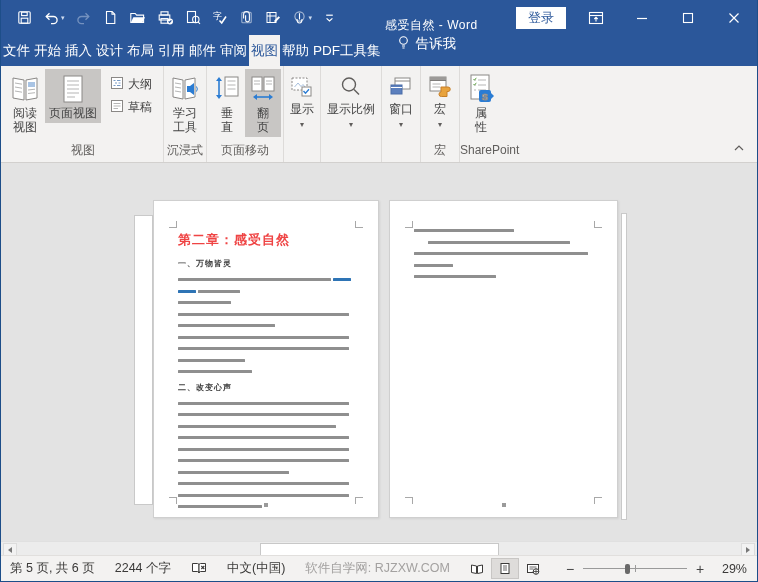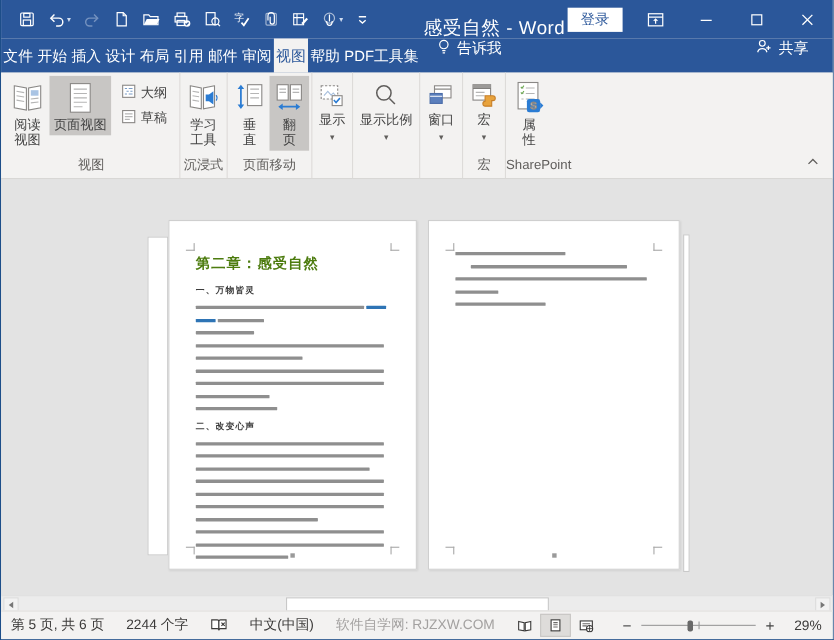--- a/index.html
+++ b/index.html
@@ -6,21 +6,21 @@
   html,body { width:758px; height:582px; }
   body { font-family:"Liberation Sans","DejaVu Sans",sans-serif; overflow:hidden; }
   #win { position:relative; width:758px; height:582px; background:#e3e3e3; border:1px solid #1d4e89; border-top:none; }
 
   
   .titlebar { position:absolute; left:0; top:0; width:100%; height:35px; background:#2b579a; display:flex; align-items:center; color:#fff; }
   .qat { display:flex; align-items:center; gap:7px; padding-left:14px; }
   .qat-btn { display:flex; align-items:center; height:24px; padding:0 2px; cursor:default; }
   .qat-btn svg { display:block; }
   .caret-sm { font-size:7px; color:#cfdcf0; margin-left:2px; }
-  .title-text { position:absolute; left:384px; top:0; height:50px; display:flex; align-items:center; font-size:17px; color:#fff; letter-spacing:0.5px; }
+  .title-text { position:absolute; left:384px; top:0; height:50px; display:flex; align-items:center; font-size:12px; color:#fff; letter-spacing:0.5px; }
   .login-btn { position:absolute; left:515px; top:7px; width:50px; height:22px; background:#fff; color:#2b579a; font-size:13px; display:flex; align-items:center; justify-content:center; }
   .winctl { position:absolute; right:0; top:0; height:35px; display:flex; }
   .winctl .wbtn { width:46px; height:35px; display:flex; align-items:center; justify-content:center; }
 
   
   .tabstrip { position:absolute; left:0; top:35px; width:100%; height:31px; background:#2b579a; display:flex; align-items:stretch; color:#fff; font-size:13.5px; }
   .tab { display:flex; align-items:center; padding:0 2px; cursor:default; }
   .tab.active { background:#f3f2f1; color:#2b579a; }
   .tab-extra { display:flex; gap:6px; padding:0 14px; }
   .tabspacer { flex:1; }
@@ -41,21 +41,21 @@
   
   .docarea { position:absolute; left:0; top:163px; width:100%; height:393px; background:#e3e3e3; overflow:hidden; }
   .page-strip { position:absolute; background:#fff; border:1px solid #c9c9c9; }
   .page { position:absolute; background:#fff; border:1px solid #cfcfcf; box-shadow:1px 1px 2px rgba(0,0,0,0.08); }
   .pg-content { position:relative; height:100%; padding:30px 24px 0 24px; }
   .cmark { position:absolute; width:8px; height:7px; }
   .cmark.tl { left:15px; top:20px; border-right:1px solid #a8a8a8; border-bottom:1px solid #a8a8a8; }
   .cmark.tr { right:15px; top:20px; border-left:1px solid #a8a8a8; border-bottom:1px solid #a8a8a8; }
   .cmark.bl { left:15px; bottom:13px; border-right:1px solid #a8a8a8; border-top:1px solid #a8a8a8; }
   .cmark.br { right:15px; bottom:13px; border-left:1px solid #a8a8a8; border-top:1px solid #a8a8a8; }
-  .doc-title { font-size:13px; font-weight:bold; color:#4d7c0f; letter-spacing:1px; margin-bottom:9px; }
+  .doc-title { font-size:13px; font-weight:bold; color:#ef4444; letter-spacing:1px; margin-bottom:9px; }
   .doc-h2 { font-size:8px; font-weight:bold; color:#3c3c3c; letter-spacing:1px; margin:5px 0 9px 0; }
   .tline { display:flex; gap:2px; margin-bottom:8.5px; }
   .tbar { height:3px; background:#8f8f8f; display:inline-block; border-radius:0.5px; }
   .tbar.link { background:#2e74b5; }
   .pageno { position:absolute; left:50%; bottom:10px; width:4px; height:4px; background:#9a9a9a; transform:translateX(-50%); }
 
   
   .hscroll { position:absolute; left:0; bottom:0; width:100%; height:15px; background:#ececec; border-top:1px solid #e0e0e0; }
   .hs-arrow { position:absolute; top:1px; width:14px; height:13px; background:#f2f2f2; border:1px solid #dcdcdc; display:flex; align-items:center; justify-content:center; }
   .hs-arrow.left { left:2px; } .hs-arrow.right { right:2px; }
@@ -213,30 +213,20 @@
     <div class="tab-extra">
       <span>
         <svg width="13" height="15" viewBox="0 0 13 15" fill="none" stroke="#fff" stroke-width="1.1">
             <circle cx="6.5" cy="5.5" r="3.8"></circle>
             <path d="M5 11 h3 M5.4 13 h2.2"></path>
           </svg>
       </span>
       <span>告诉我</span>
     </div>
     <div class="tabspacer"></div>
-    <div class="tab-extra" style="padding-right:22px">
-      <span>
-        <svg width="15" height="14" viewBox="0 0 15 14" fill="none" stroke="#fff" stroke-width="1.1">
-            <circle cx="6" cy="4.4" r="2.6"></circle>
-            <path d="M1.8 12.5 a4.3 4.3 0 0 1 8.4 0"></path>
-            <path d="M11.5 6.5 v4 M9.5 8.5 h4"></path>
-          </svg>
-      </span>
-      <span>共享</span>
-    </div>
   </div>
 
   <div class="ribbon">
 
     <div class="rgroup">
       <div class="rgroup-content">
         <div class="rbtn">
           <span class="ric">
             <svg width="32" height="30" viewBox="0 0 32 30" fill="none" stroke="#8a8886">
                 <path d="M4 4 L15 6 V26 L4 24 Z" fill="#fff"></path>

